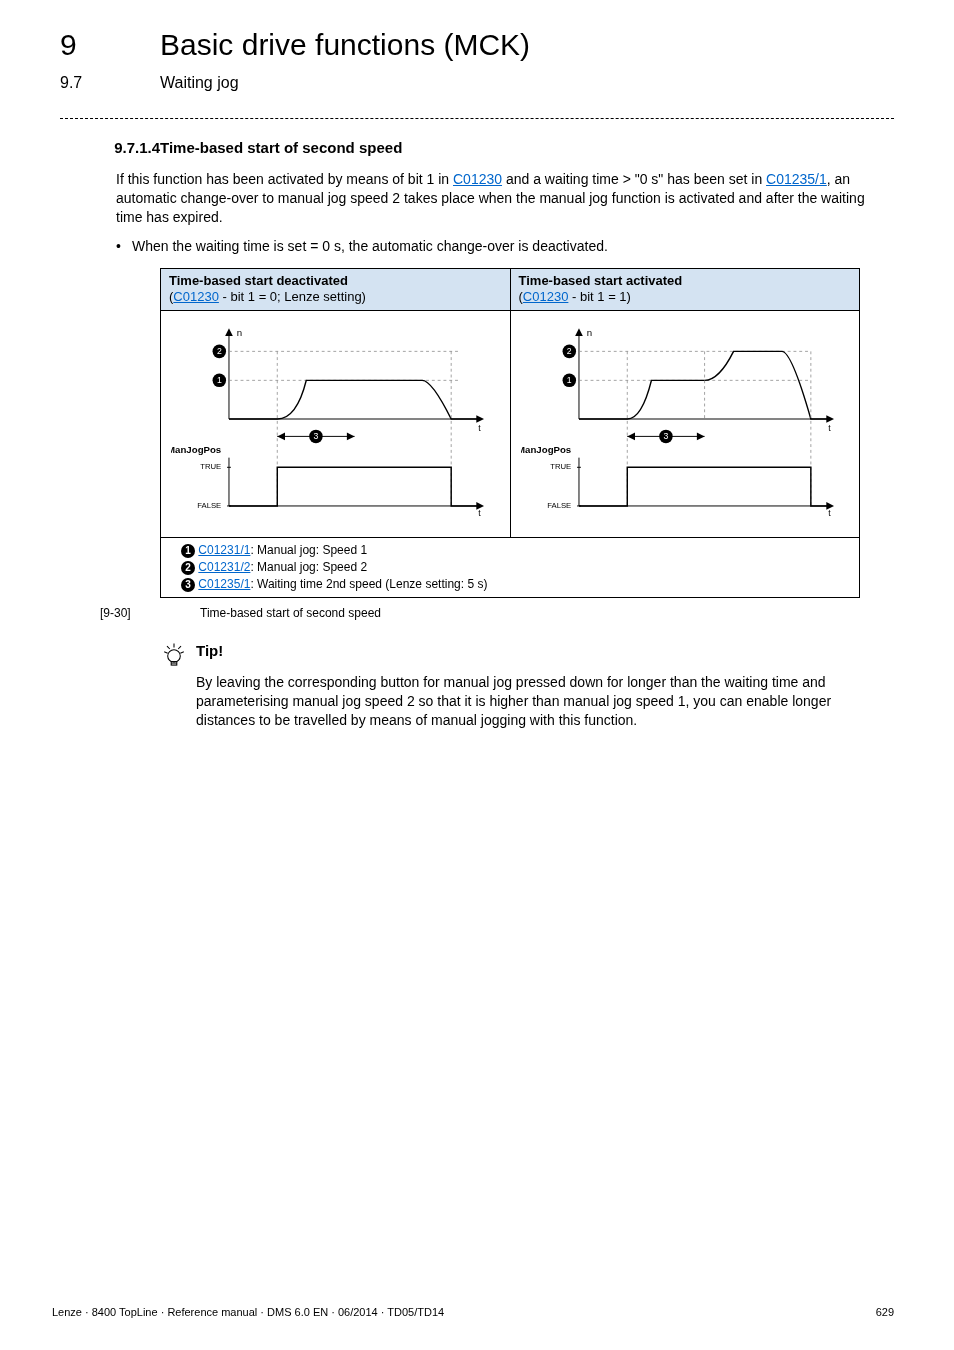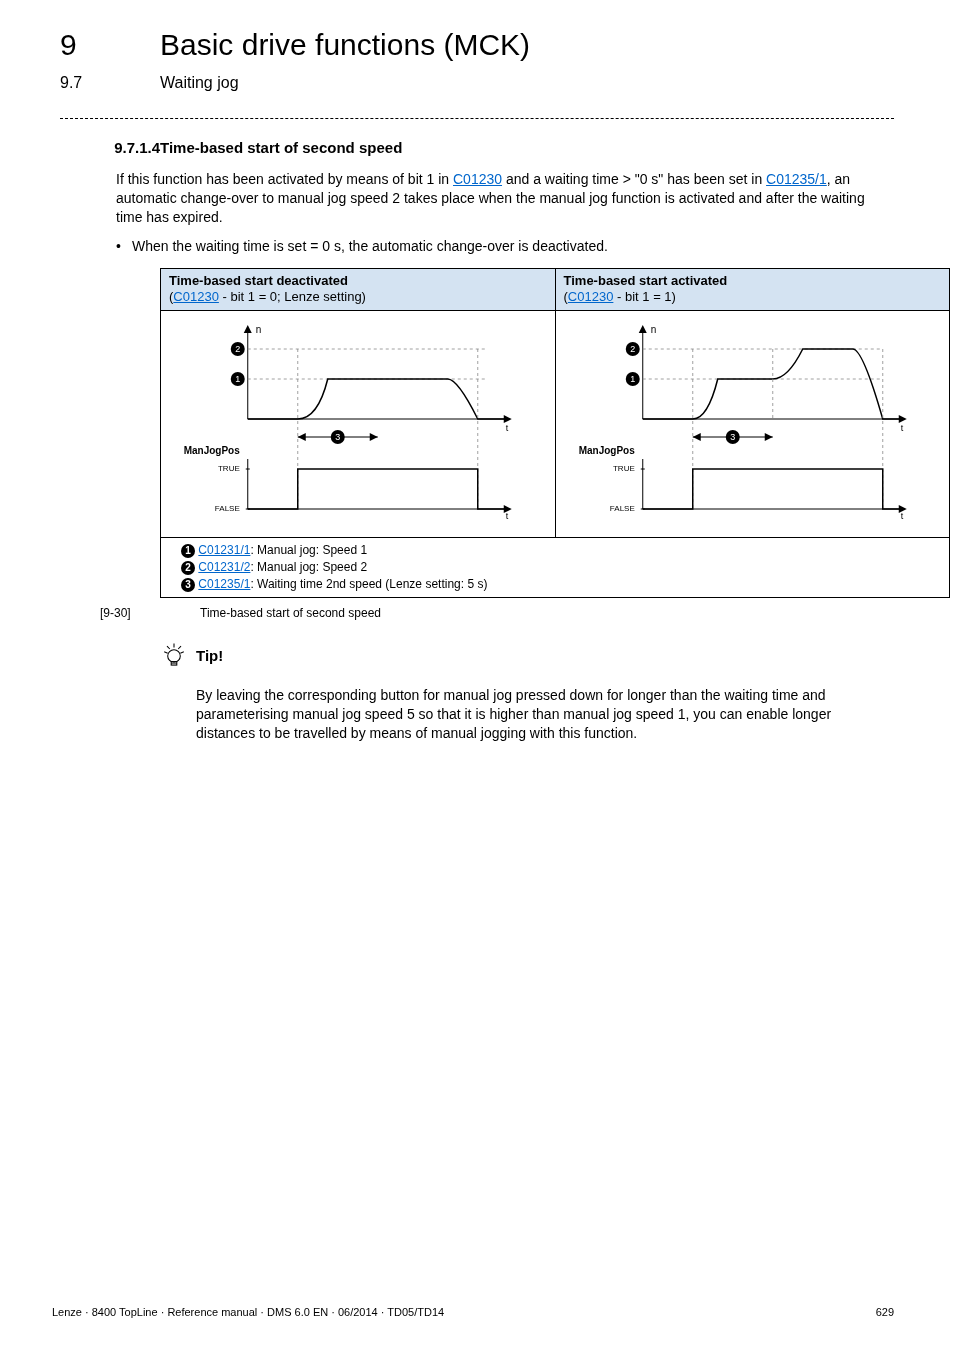--- a/index.html
+++ b/index.html
@@ -83,21 +83,21 @@
     margin: 6px 0 12px 0;
   }
   .bullet-dot {
     width: 16px;
     flex-shrink: 0;
   }
   .bullet-text { flex: 1; }
   
   .fig-table {
     margin-left: 100px;
-    width: 790px;
+    width: 700px;
     border: 1px solid #000;
     border-collapse: collapse;
     font-size: 13px;
   }
   .fig-table td, .fig-table th {
     border: 1px solid #000;
     vertical-align: top;
   }
   .fig-header {
     background: #d4e3f2;
@@ -138,22 +138,22 @@
     font-size: 12px;
   }
   .fig-caption-row { display: flex; }
   .fig-caption-num { width: 100px; flex-shrink: 0; padding-left: 40px; }
   .tip-block {
     margin-left: 100px;
     margin-top: 22px;
   }
   .tip-header {
     display: flex;
-    align-items: center;
-    margin-bottom: 16px;
+    align-items: flex-start;
+    margin-bottom: 3px;
   }
   .tip-icon {
     width: 28px;
     height: 28px;
     margin-right: 8px;
   }
   .tip-label {
     font-weight: 700;
     font-size: 15px;
   }
@@ -331,21 +331,21 @@
           <line x1="6" y1="14" x2="11" y2="16" stroke="#000" stroke-width="1.5"></line>
           <line x1="34" y1="14" x2="29" y2="16" stroke="#000" stroke-width="1.5"></line>
           <line x1="10" y1="6" x2="14" y2="10" stroke="#000" stroke-width="1.5"></line>
           <line x1="30" y1="6" x2="26" y2="10" stroke="#000" stroke-width="1.5"></line>
           <circle cx="20" cy="20" r="9" fill="none" stroke="#000" stroke-width="1.5"></circle>
           <rect x="16" y="28" width="8" height="5" fill="none" stroke="#000" stroke-width="1.5"></rect>
           <line x1="16" y1="31" x2="24" y2="31" stroke="#000" stroke-width="1"></line>
         </svg>
         <span class="tip-label">Tip!</span>
       </div>
-      <div class="tip-body">By leaving the corresponding button for manual jog pressed down for longer than the waiting time and parameterising manual jog speed 5 so that it is higher than manual jog speed 1, you can enable longer distances to be travelled by means of manual jogging with this function.</div>
+      <div class="tip-body">By leaving the corresponding button for manual jog pressed down for longer than the waiting time and parameterising manual jog speed 2 so that it is higher than manual jog speed 1, you can enable longer distances to be travelled by means of manual jogging with this function.</div>
     </div>
 
   </div>
 
   <div class="footer">
     <span>Lenze · 8400 TopLine · Reference manual · DMS 6.0 EN · 06/2014 · TD05/TD14</span>
     <span>629</span>
   </div>
 
 </div>

